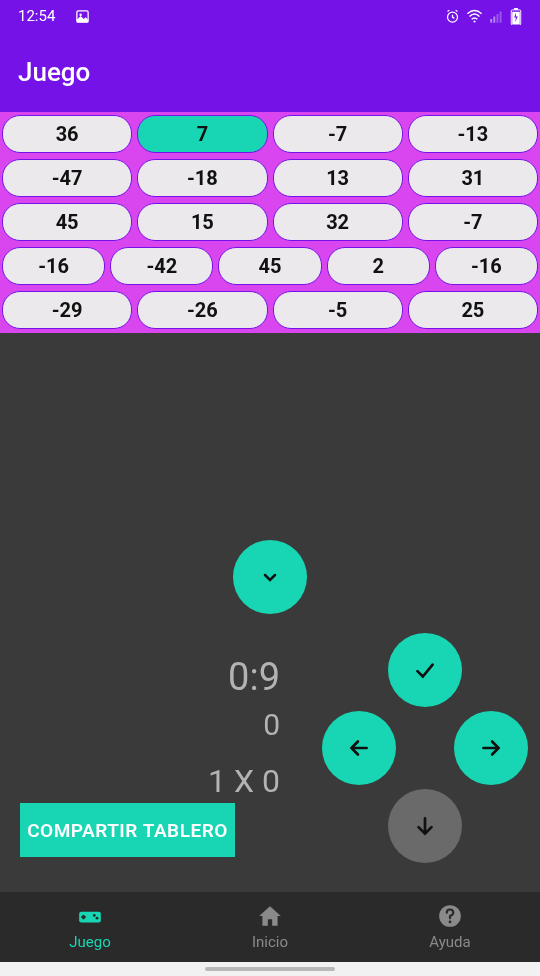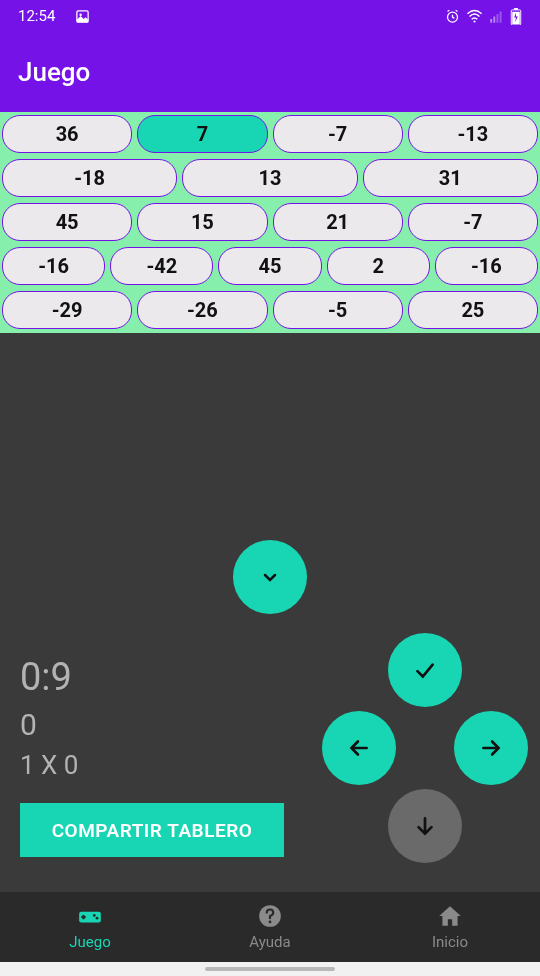--- a/index.html
+++ b/index.html
@@ -27,21 +27,21 @@
       height: 80px;
       background: #7412e8;
       color: white;
       display: flex;
       align-items: center;
       padding: 0 18px;
       font-size: 26px;
       font-weight: 500;
     }
     .grid {
-      background: #86efac;
+      background: #d946ef;
       padding: 3px 0 4px 0;
       display: flex;
       flex-direction: column;
       gap: 6px;
     }
     .grid-row {
       display: flex;
       gap: 5px;
       padding: 0 2px;
     }
@@ -77,31 +77,31 @@
       display: flex;
       align-items: center;
       justify-content: center;
       cursor: pointer;
     }
     .info-col {
       position: absolute;
       left: 20px;
       top: 322px;
       width: 260px;
-      text-align: left;
+      text-align: right;
       color: #b3b3b3;
     }
     .timer { font-size: 38px; font-weight: 400; }
     .score { font-size: 30px; margin-top: 8px; }
-    .mult { font-size: 26px; margin-top: 8px; }
+    .mult { font-size: 32px; margin-top: 20px; }
     .share-btn {
       position: absolute;
       left: 20px;
       top: 470px;
-      width: 264px;
+      width: 215px;
       height: 54px;
       background: #18d6b4;
       color: white;
       display: flex;
       align-items: center;
       justify-content: center;
       font-size: 19px;
       font-weight: 600;
       letter-spacing: 0.5px;
       cursor: pointer;
@@ -222,28 +222,29 @@
 </div>
 
 <div class="grid">
     <div class="grid-row">
       <div class="cell">36</div>
       <div class="cell selected">7</div>
       <div class="cell">-7</div>
       <div class="cell">-13</div>
     </div>
     <div class="grid-row">
+      <div class="cell">-47</div>
       <div class="cell">-18</div>
       <div class="cell">13</div>
       <div class="cell">31</div>
     </div>
     <div class="grid-row">
       <div class="cell">45</div>
       <div class="cell">15</div>
-      <div class="cell">21</div>
+      <div class="cell">32</div>
       <div class="cell">-7</div>
     </div>
     <div class="grid-row">
       <div class="cell">-16</div>
       <div class="cell">-42</div>
       <div class="cell">45</div>
       <div class="cell">2</div>
       <div class="cell">-16</div>
     </div>
     <div class="grid-row">
@@ -314,32 +315,32 @@
           <rect x="4" y="12" width="4" height="2" fill="#2a2a2a"></rect>
           <circle cx="16" cy="11.5" r="1.3" fill="#2a2a2a"></circle>
           <circle cx="18.5" cy="14" r="1.3" fill="#2a2a2a"></circle>
         </svg>
       </span>
       <span>Juego</span>
     </div>
     <div class="nav-item">
       <span>
         <svg width="26" height="26" viewBox="0 0 24 24" fill="currentColor">
+          <path d="M12 3 L2 12 L5 12 L5 21 L10 21 L10 15 L14 15 L14 21 L19 21 L19 12 L22 12 Z"></path>
+        </svg>
+      </span>
+      <span>Inicio</span>
+    </div>
+    <div class="nav-item">
+      <span>
+        <svg width="26" height="26" viewBox="0 0 24 24" fill="currentColor">
           <circle cx="12" cy="12" r="10"></circle>
           <path d="M9 9 Q9 6 12 6 Q15 6 15 9 Q15 11 12 12 L12 14" stroke="#2a2a2a" stroke-width="2" fill="none" stroke-linecap="round"></path>
           <circle cx="12" cy="17.5" r="1.3" fill="#2a2a2a"></circle>
         </svg>
       </span>
       <span>Ayuda</span>
     </div>
-    <div class="nav-item">
-      <span>
-        <svg width="26" height="26" viewBox="0 0 24 24" fill="currentColor">
-          <path d="M12 3 L2 12 L5 12 L5 21 L10 21 L10 15 L14 15 L14 21 L19 21 L19 12 L22 12 Z"></path>
-        </svg>
-      </span>
-      <span>Inicio</span>
-    </div>
   </div>
 
 <div class="sys-bar">
   <div class="sys-handle"></div>
 </div>
 
 </body></html>

